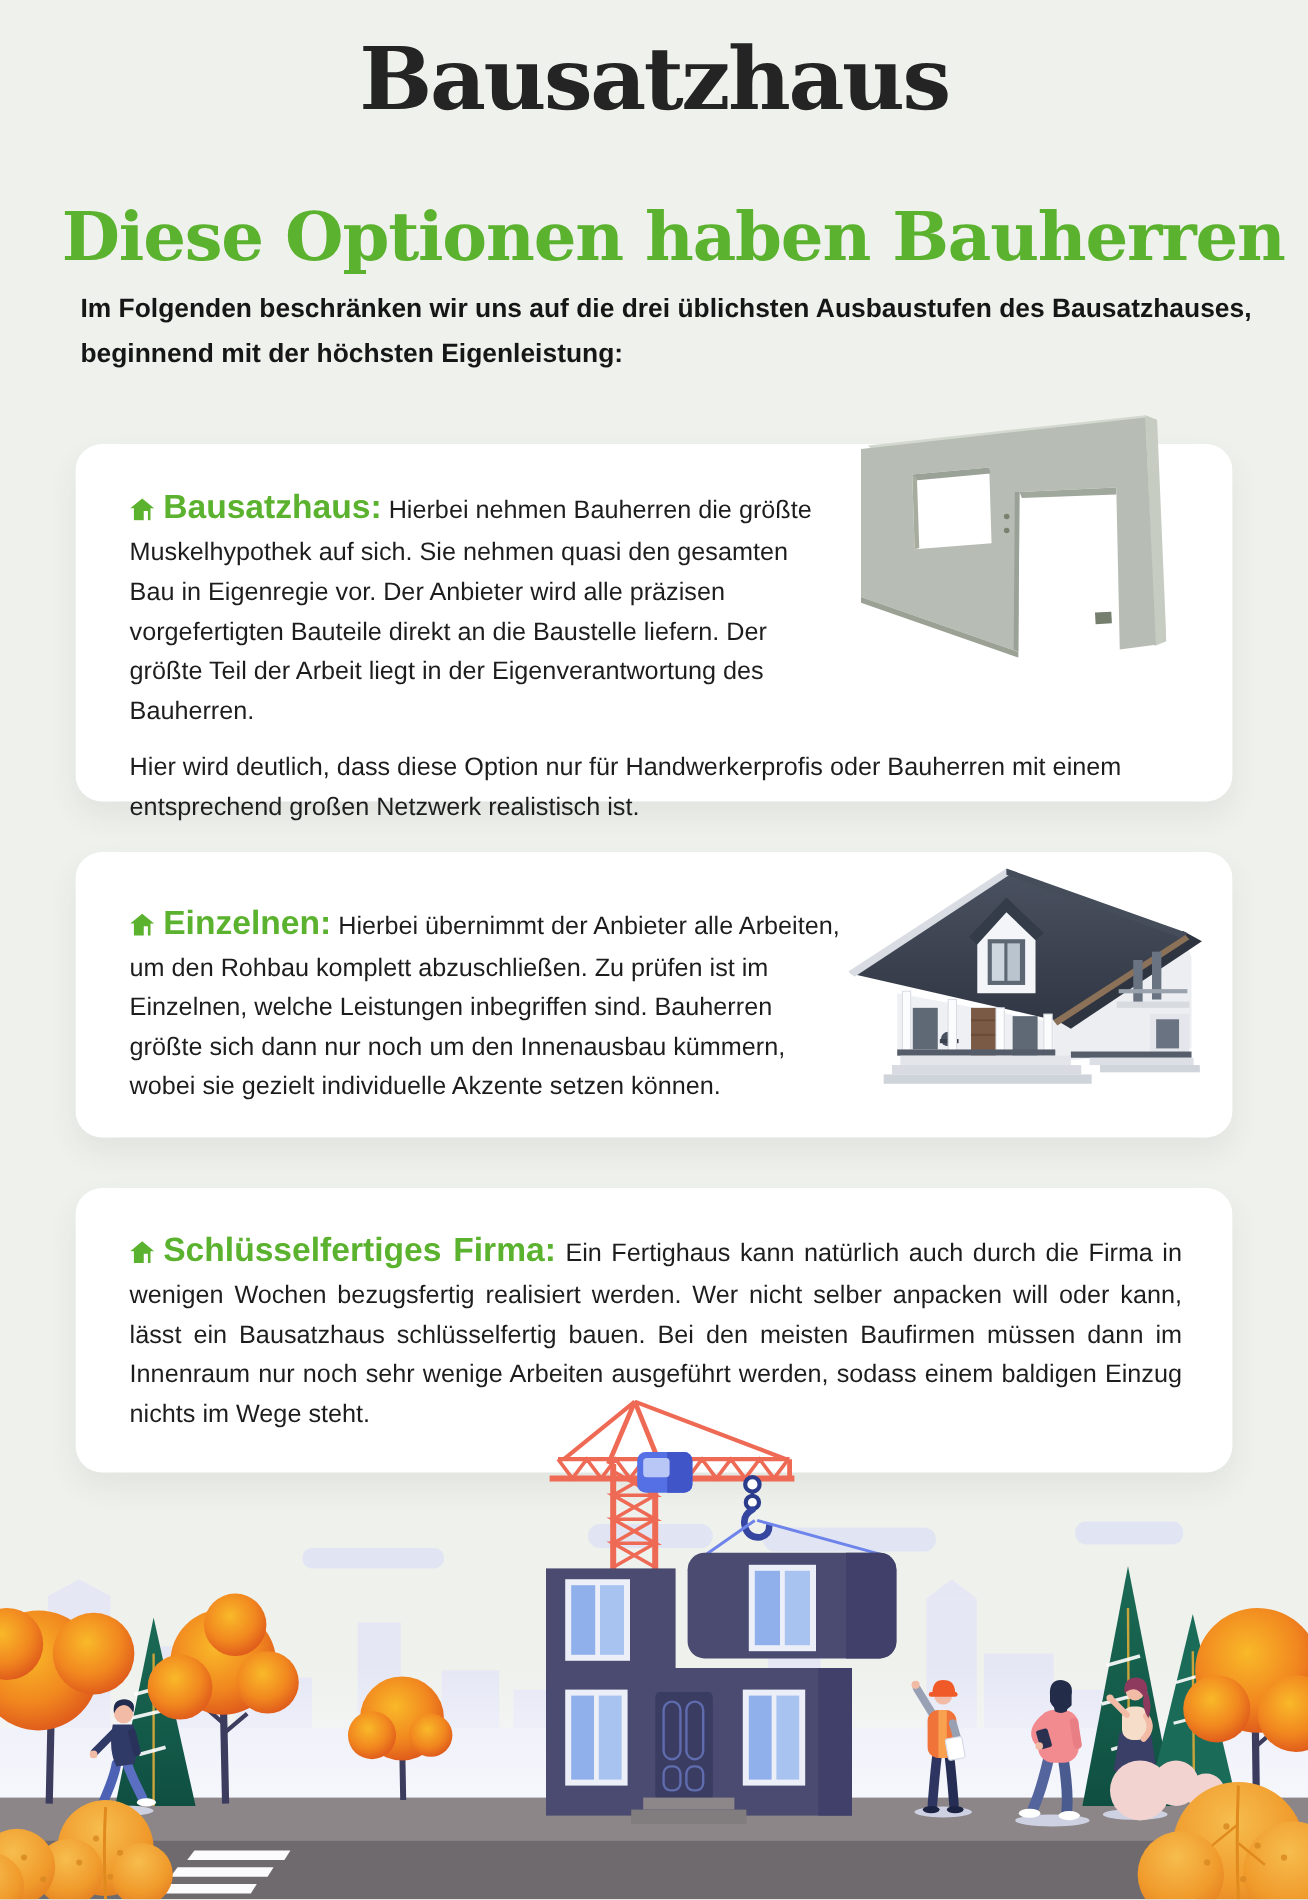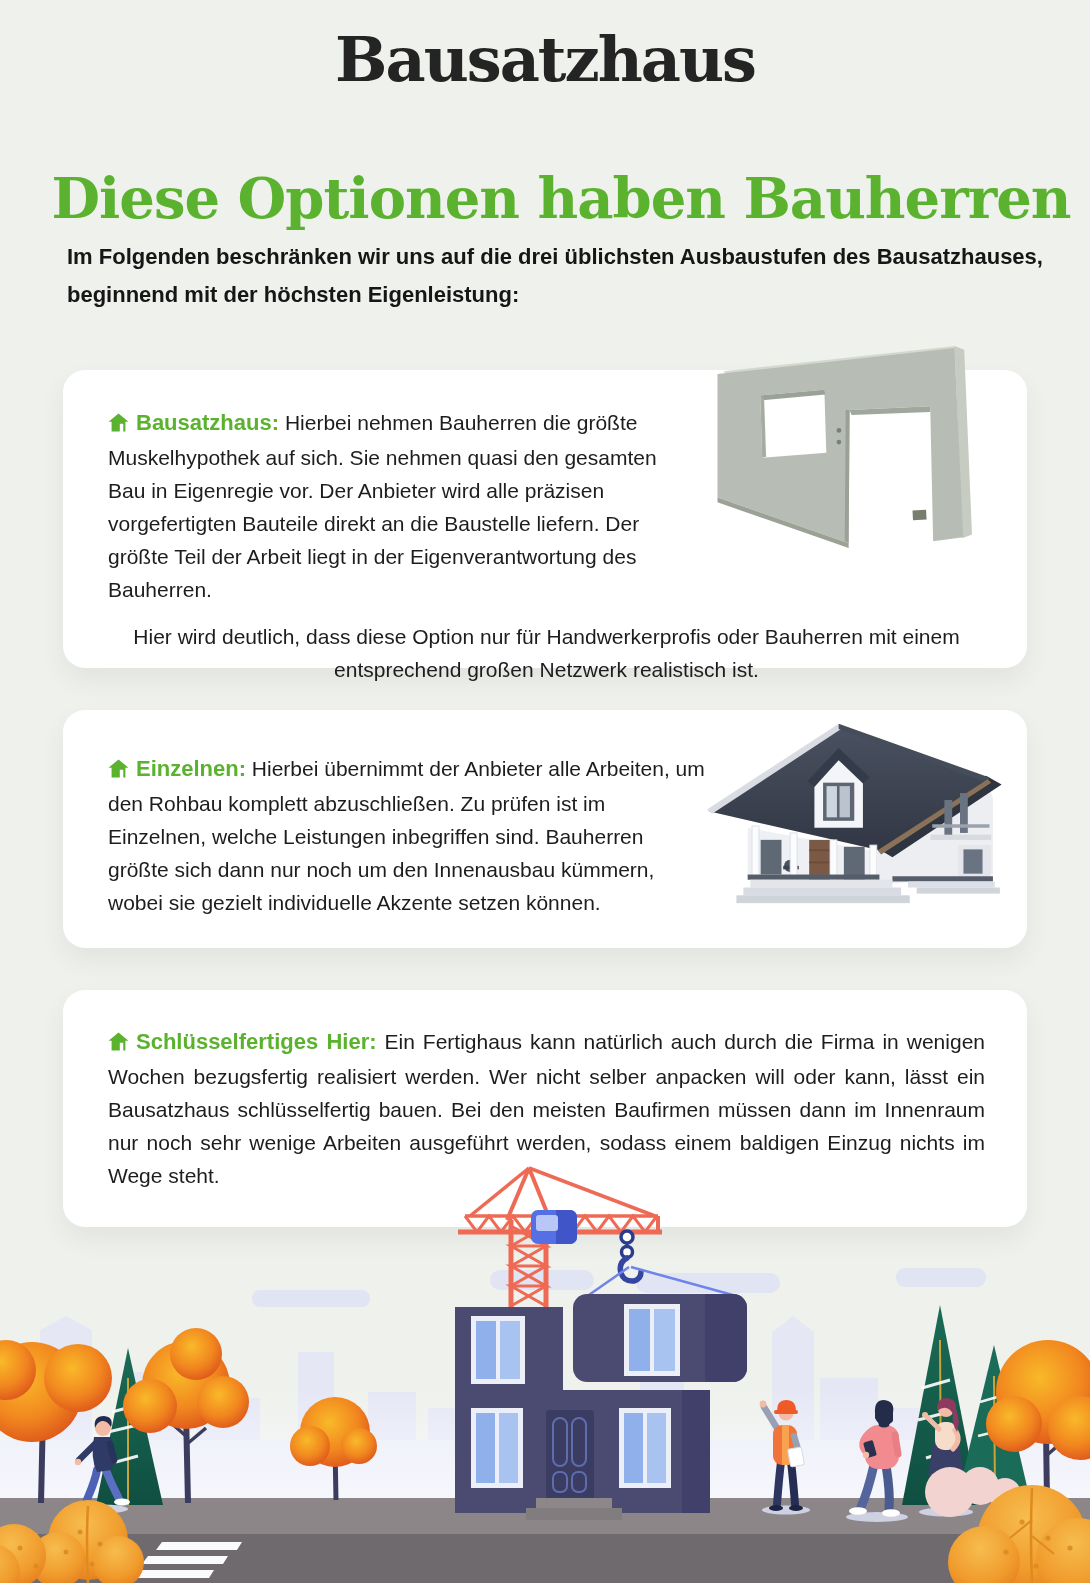--- a/index.html
+++ b/index.html
@@ -1,34 +1,34 @@
 <!DOCTYPE html>
 <html lang="de"><head>
 <meta charset="utf-8">
 <style>
   html,body{margin:0;padding:0;background:#eff1ec;}
   .page{position:relative;width:1090px;height:1583px;margin:0 auto;background:#eff1ec;overflow:hidden;
         font-family:"Liberation Sans","DejaVu Sans",sans-serif;color:#1d1d1d;}
   .title{position:absolute;top:26px;left:0;width:100%;text-align:center;margin:0;
-         font-family:"DejaVu Serif","Liberation Serif",serif;font-weight:700;font-size:62px;
+         font-family:"DejaVu Serif","Liberation Serif",serif;font-weight:700;font-size:72px;
          letter-spacing:-2px;color:#242424;line-height:1.1;}
   .subtitle{position:absolute;top:152px;left:0;width:100%;text-align:center;margin:16px;
          font-family:"DejaVu Serif","Liberation Serif",serif;font-weight:700;font-size:56px;
          letter-spacing:-1px;color:#5bb22e;line-height:1.1;}
   .intro{position:absolute;top:238px;left:67px;width:985px;margin:0;
          font-size:22px;font-weight:700;line-height:38px;color:#161616;}
   .card{position:absolute;left:63px;width:964px;background:#ffffff;border-radius:22px;
         box-shadow:0 12px 26px rgba(50,60,50,.07);box-sizing:border-box;}
   .card-1{top:370px;height:298px;padding:36px 42px 18px 45px;}
   .card-2{top:710px;height:238px;padding:42px 42px 16px 45px;}
   .card-3{top:990px;height:237px;padding:35px 42px 16px 45px;}
   .card p{margin:0;font-size:21px;line-height:33px;font-weight:500;color:#1d1d1d;}
-  .card p + p{margin-top:14px;text-align:center;}
+  .card p + p{margin-top:14px;}
   .justify{text-align:justify;}
-  .h-label{color:#5bb22e;font-weight:700;font-size:22px;}
+  .h-label{color:#5bb22e;font-weight:700;font-size:28px;}
   .h-ico{display:inline-block;vertical-align:-2px;margin-right:7px;}
   .spacer-1{float:right;width:300px;height:140px;}
   .spacer-2{float:right;width:280px;height:205px;}
   .card-img{position:absolute;}
   .img-wall{top:-26px;left:637px;width:272px;}
   .img-house{top:-14px;left:637px;width:312px;}
   .scene{position:absolute;left:0;bottom:0;width:1090px;height:443px;z-index:5;}
 </style>
 </head>
 <body>
@@ -124,21 +124,21 @@
             <path fill="#5bb22e" d="M12,0.5 L23.5,10 L20,10 L20,21.5 L4,21.5 L4,10 L0.5,10 Z M13.5,12.5 L17.5,12.5 L17.5,21.5 L13.5,21.5 Z" fill-rule="evenodd"></path>
           </svg></span><span class="h-label">Einzelnen:</span>
       <span>Hierbei übernimmt der Anbieter alle Arbeiten, um den Rohbau komplett abzuschließen. Zu prüfen ist im Einzelnen, welche Leistungen inbegriffen sind. Bauherren größte sich dann nur noch um den Innenausbau kümmern, wobei sie gezielt individuelle Akzente setzen können.</span>
     </p>
   </section>
 
   <section class="card card-3">
     <p class="justify">
       <span class="h-ico"><svg width="21" height="19" viewBox="0 0 24 22">
             <path fill="#5bb22e" d="M12,0.5 L23.5,10 L20,10 L20,21.5 L4,21.5 L4,10 L0.5,10 Z M13.5,12.5 L17.5,12.5 L17.5,21.5 L13.5,21.5 Z" fill-rule="evenodd"></path>
-          </svg></span><span class="h-label">Schlüsselfertiges Hier:</span>
+          </svg></span><span class="h-label">Schlüsselfertiges Firma:</span>
       <span>Ein Fertighaus kann natürlich auch durch die Firma in wenigen Wochen bezugsfertig realisiert werden. Wer nicht selber anpacken will oder kann, lässt ein Bausatzhaus schlüsselfertig bauen. Bei den meisten Baufirmen müssen dann im Innenraum nur noch sehr wenige Arbeiten ausgeführt werden, sodass einem baldigen Einzug nichts im Wege steht.</span>
     </p>
   </section>
 
   <svg class="scene" viewBox="0 0 1090 443">
     <defs>
       <radialGradient id="tcan" cx="0.42" cy="0.36" r="0.75">
         <stop offset="0" stop-color="#f9b929"></stop>
           <stop offset="0.55" stop-color="#f1861f"></stop>
           <stop offset="1" stop-color="#d84a1a"></stop>

